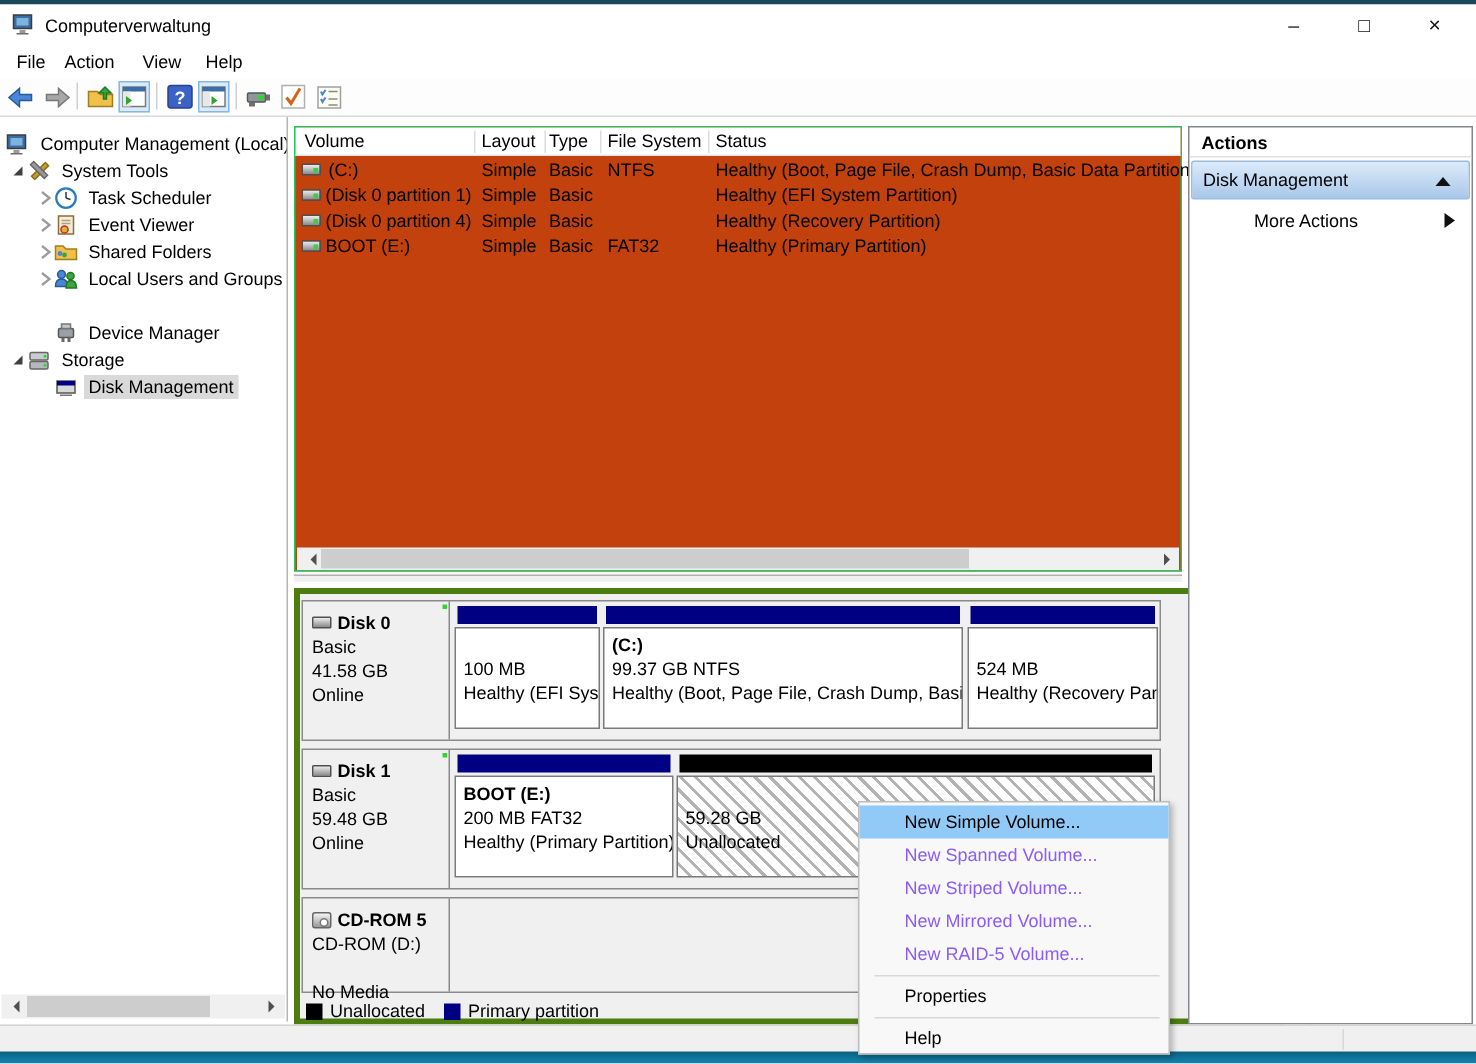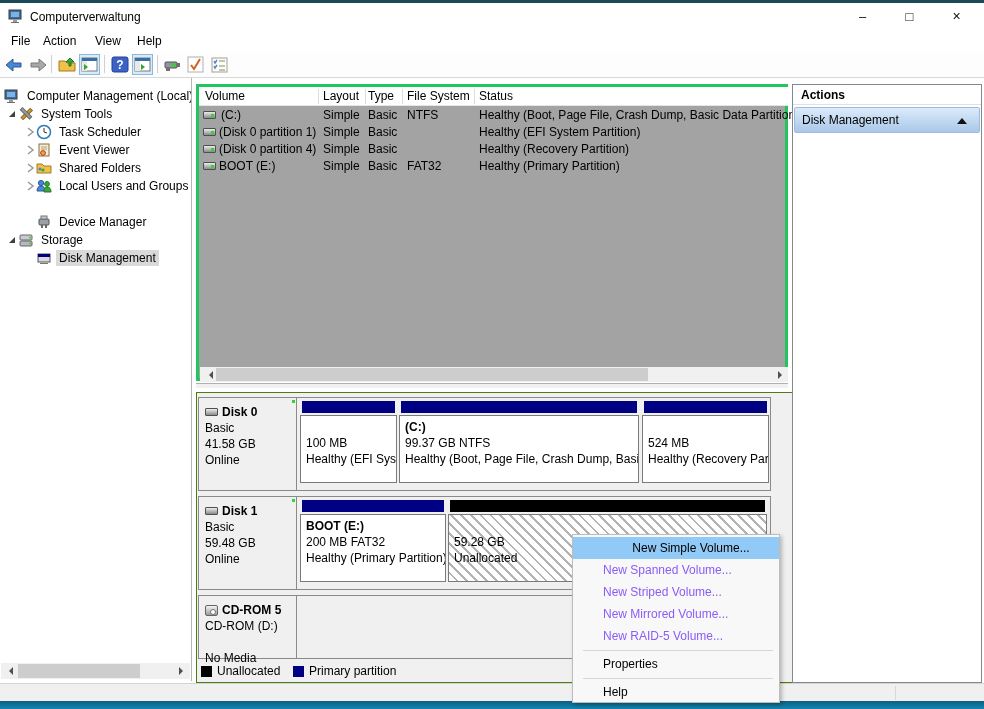--- a/index.html
+++ b/index.html
@@ -31,36 +31,36 @@
   .tree-row .ticon { width:16px; height:16px; flex:0 0 16px; margin-right:4px; }
   .tlabel { padding:1px 3px; }
   .tree-row.selected .tlabel { background:#d9d9d9; }
   .ind0 { padding-left:4px; } .ind1 { padding-left:6px; } .ind2 { padding-left:24px; } .ind2n { padding-left:36px; }
   #tree-hscroll { left:1px; top:585px; width:189px; height:16px; background:#f0f0f0; }
   .sb-thumb { background:#cdcdcd; }
   .arrL, .arrR, .arrU { position:absolute; width:0; height:0; border:4px solid transparent; }
   .arrL { border-right-color:#505050; } .arrR { border-left-color:#505050; } .arrU { border-bottom-color:#505050; }
 
   
-  #list-pane { left:196px; top:84px; width:592px; height:297px; background:#a3a3a3; border:3px solid #22c55e; }
+  #list-pane { left:196px; top:84px; width:592px; height:297px; background:#c2410c; border:1px solid #22c55e; }
   #list-header { position:absolute; left:0; top:0; width:590px; height:19px; border-bottom:1px solid #e5e5e5; background:#fff; }
   .hsep { position:absolute; top:2px; width:1px; height:15px; background:#dcdcdc; }
   .hcell { position:absolute; top:2px; white-space:nowrap; }
   .lrow { position:absolute; left:0; width:590px; height:17px; }
   .lcell { position:absolute; top:1px; white-space:nowrap; }
   .c-vol{left:22px}.c-lay{left:124px}.c-typ{left:169px}.c-fs{left:208px}.c-st{left:280px}
   .disk-glyph { position:absolute; left:4px; top:4px; width:13px; height:8px; background:linear-gradient(#ececec,#8a8a8a); border:1px solid #4f4f4f; border-radius:1px; }
   .disk-glyph::after { content:''; position:absolute; right:1px; top:2px; width:3px; height:3px; background:#35d435; }
   #list-hscroll { position:absolute; left:1px; top:280px; width:588px; height:15px; background:#f0f0f0; }
 
   
   #splitter { left:196px; top:383px; width:592px; height:6px; background:#f0f0f0; border-top:1px solid #b0b0b0; border-bottom:1px solid #fff; }
 
   
-  #disk-pane { left:196px; top:392px; width:680px; height:291px; background:#f0f0f0; border:1px solid #4d7c0f; }
+  #disk-pane { left:196px; top:392px; width:680px; height:291px; background:#f0f0f0; border:4px solid #4d7c0f; }
   .disk-row { position:absolute; left:1px; width:573px; border:1px solid #8a8a8a; background:#f0f0f0; }
   .disk-label { position:absolute; left:0; top:0; width:98px; height:100%; border-right:1px solid #8a8a8a; padding:6px 0 0 6px; }
   .dl-name { display:flex; align-items:center; font-weight:bold; height:16px; }
   .dl-name .disk-glyph { position:static; margin-right:4px; }
   .dl-line { height:16px; line-height:16px; }
   .part { position:absolute; top:3px; }
   .pband { height:12px; margin:0 2px; }
   .band-primary { background:#000082; } .band-unalloc { background:#000000; }
   .pbody { margin-top:2px; height:68px; background:#fff; border:1px solid #7a7a7a; padding:3px 0 0 5px; overflow:hidden; white-space:nowrap; }
   .pbody .pt { height:16px; line-height:16px; font-weight:bold; }
@@ -83,21 +83,21 @@
   .tri-right { position:absolute; right:10px; top:7px; width:0; height:0; border:5px solid transparent; border-left:7px solid #111; border-right:0; }
 
   
   #statusbar { left:0; top:683px; width:984px; height:18px; background:#f0f0f0; border-top:1px solid #d4d4d4; }
   .st-sep { position:absolute; top:2px; width:1px; height:14px; background:#d8d8d8; }
   #bottom-strip { left:0; top:701px; width:984px; height:8px; background:linear-gradient(#0d5f7d,#1286b5); }
 
   
   #context-menu { left:572px; top:534px; width:208px; height:169px; background:#f8f8f8; border:1px solid #bdbdbd; box-shadow:2px 2px 4px rgba(0,0,0,.25); z-index:50; padding-top:2px; }
   .cm-item { height:22px; line-height:22px; padding-left:30px; white-space:nowrap; }
-  .cm-item.hl { background:#91c9f7;text-align:center; }
+  .cm-item.hl { background:#91c9f7; }
   .cm-item.disabled { color:#8b5cf6; }
   .cm-sep { height:1px; background:#d7d7d7; margin:3px 6px 2px 10px; }
 
   svg { display:block; }
 </style>
 </head>
 <body>
 
 <div id="stage">
 
@@ -484,20 +484,24 @@
       <div class="sb-thumb abs" style="left:1px;top:17px;width:13px;height:166px"></div>
     </div>
   </div>
 
   <div class="abs" id="actions-pane">
     <div id="actions-title">Actions</div>
     <div id="actions-dm">
       <span>Disk Management</span>
       <span class="tri-up"></span>
     </div>
+    <div id="actions-more">
+      <span>More Actions</span>
+      <span class="tri-right"></span>
+    </div>
   </div>
 
   <div class="abs" id="statusbar">
     <span class="st-sep" style="left:731px"></span>
     <span class="st-sep" style="left:895px"></span>
   </div>
   <div class="abs" id="bottom-strip"></div>
 
   <div class="abs" id="context-menu">
     <div class="cm-item hl">New Simple Volume...</div>

